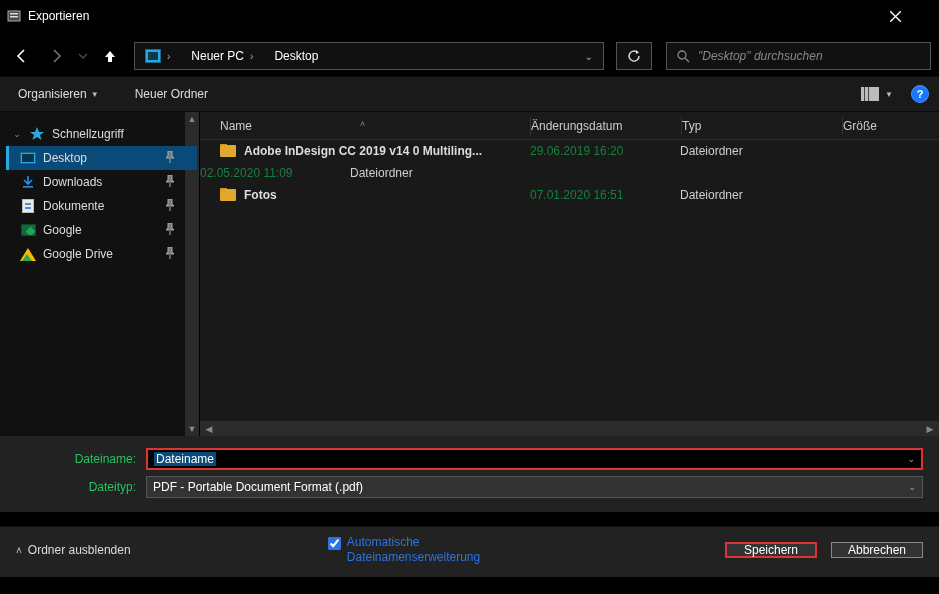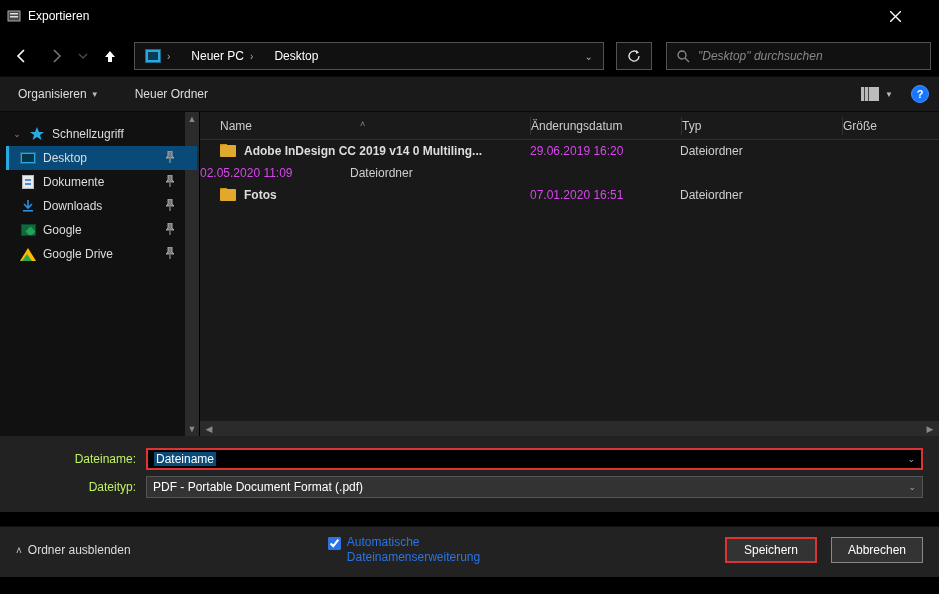--- a/index.html
+++ b/index.html
@@ -155,39 +155,39 @@
   .col-name .sortind { position:absolute; left:160px; top:0; font-size:9px; color:#888; }
   .col-date{ flex: 0 0 150px; }
   .col-type{ flex: 0 0 160px; }
   .col-size{ flex: 0 0 60px; }
   .col-sep{ width:1px; background:#333; height:18px; }
   .rows { flex:1; overflow:hidden; }
   .row {
     display:flex; align-items:center; height:22px; color:#ddd;
   }
   .row .c-name{ flex:0 0 330px; padding-left:20px; display:flex; align-items:center; gap:8px; white-space:nowrap; overflow:hidden; text-overflow:ellipsis;font-weight:bold;}
-  .row .c-date{ flex:0 0 150px; color:#d946ef;}
+  .row .c-date{ flex:0 0 150px; color:#15803d;}
   .row .c-type{ flex:0 0 160px; color:#cfcfcf;}
   .row .c-size{ flex:0 0 60px; }
   .folder-ic{width:16px;height:12px;background:#e0a92e;border-radius:1px;position:relative;flex:0 0 16px;}
   .folder-ic::before{content:"";position:absolute;left:0;top:-3px;width:7px;height:3px;background:#c9901c;border-radius:1px 1px 0 0;}
 
   .hscroll {
     height:16px; background:#2b2b2b; border-top:1px solid #1a1a1a;
     display:flex; align-items:center;
   }
   .hscroll .harrow { width:18px; text-align:center; color:#888; font-size:9px; }
   .hscroll .htrack { flex:1; }
 
   
   .bottom {
     background:#222; padding:12px 16px 8px 16px;
   }
   .form-row{ display:flex; align-items:center; margin-bottom:6px; }
-  .form-label{ width:130px; text-align:right; color:#bef264; padding-right:10px; }
+  .form-label{ width:130px; text-align:right; color:#22c55e; padding-right:10px; }
   .form-field{
     flex:1; height:22px; background:#333; border:1px solid #555;
     display:flex; align-items:center; padding:0 6px; position:relative;
   }
   .form-field.filename{
     border:2px solid #d33; background:#000; color:#2a8fe0;
     position:relative;
   }
   .filename-highlight{
     background:#0a4a78; color:#fff; padding:0 2px;
@@ -200,21 +200,21 @@
     margin-top:14px; display:flex; align-items:center; padding:8px 16px 12px 16px;
     background:#222; border-top:1px solid #111;
   }
   .footer-left{ display:flex; align-items:center; gap:6px; color:#ddd; }
   .footer-left .chev{ font-size:10px; color:#ccc; }
   .footer-mid{ flex:1; display:flex; justify-content:center; }
   .auto-ext{ display:flex; align-items:flex-start; gap:6px; color:#2a74e6; line-height:1.25; font-size:12px; max-width:200px; }
   .auto-ext input[type=checkbox]{ accent-color:#2a74e6; margin-top:2px; }
   .footer-right{ display:flex; align-items:center; gap:14px; }
   .btn{
-    min-width:92px; height:26px; background:#333; border:1px solid #888;
+    min-width:92px; height:16px; background:#333; border:1px solid #888;
     color:#fff; display:flex; align-items:center; justify-content:center;
     font-size:12px;
   }
   .btn.save{ border:2px solid #d33; }
 
 </style>
 </head>
 <body>
 
 <div class="titlebar">
@@ -323,36 +323,36 @@
             <span class="ic-desktop"></span>
           </span>
         <span>Desktop</span>
         <span class="pin">
           <svg width="10" height="12" viewBox="0 0 10 12">
               <path d="M3 0h4v5l2 2H1l2-2V0zM5 8v4" stroke="#aaa" stroke-width="1" fill="#777"></path>
             </svg>
         </span>
       </div>
       <div class="tree-item">
-        <span class="t-icon">
-            <span class="ic-doc"></span>
-          </span>
-        <span>Dokumente</span>
-        <span class="pin"><svg width="10" height="12" viewBox="0 0 10 12">
-              <path d="M3 0h4v5l2 2H1l2-2V0zM5 8v4" stroke="#aaa" stroke-width="1" fill="#777"></path>
-            </svg></span>
-      </div>
-      <div class="tree-item">
         <span class="t-icon ic-down">
             <svg width="14" height="14" viewBox="0 0 14 14">
               <path d="M7 1v7M3 5l4 4 4-4" stroke="#2a8fe0" stroke-width="1.6" fill="none"></path>
               <rect x="2" y="11" width="10" height="1.6" fill="#2a8fe0"></rect>
             </svg>
           </span>
         <span>Downloads</span>
+        <span class="pin"><svg width="10" height="12" viewBox="0 0 10 12">
+              <path d="M3 0h4v5l2 2H1l2-2V0zM5 8v4" stroke="#aaa" stroke-width="1" fill="#777"></path>
+            </svg></span>
+      </div>
+      <div class="tree-item">
+        <span class="t-icon">
+            <span class="ic-doc"></span>
+          </span>
+        <span>Dokumente</span>
         <span class="pin"><svg width="10" height="12" viewBox="0 0 10 12">
               <path d="M3 0h4v5l2 2H1l2-2V0zM5 8v4" stroke="#aaa" stroke-width="1" fill="#777"></path>
             </svg></span>
       </div>
       <div class="tree-item">
         <span class="t-icon">
             <span class="ic-img"></span>
           </span>
         <span>Google</span>
         <span class="pin"><svg width="10" height="12" viewBox="0 0 10 12">

